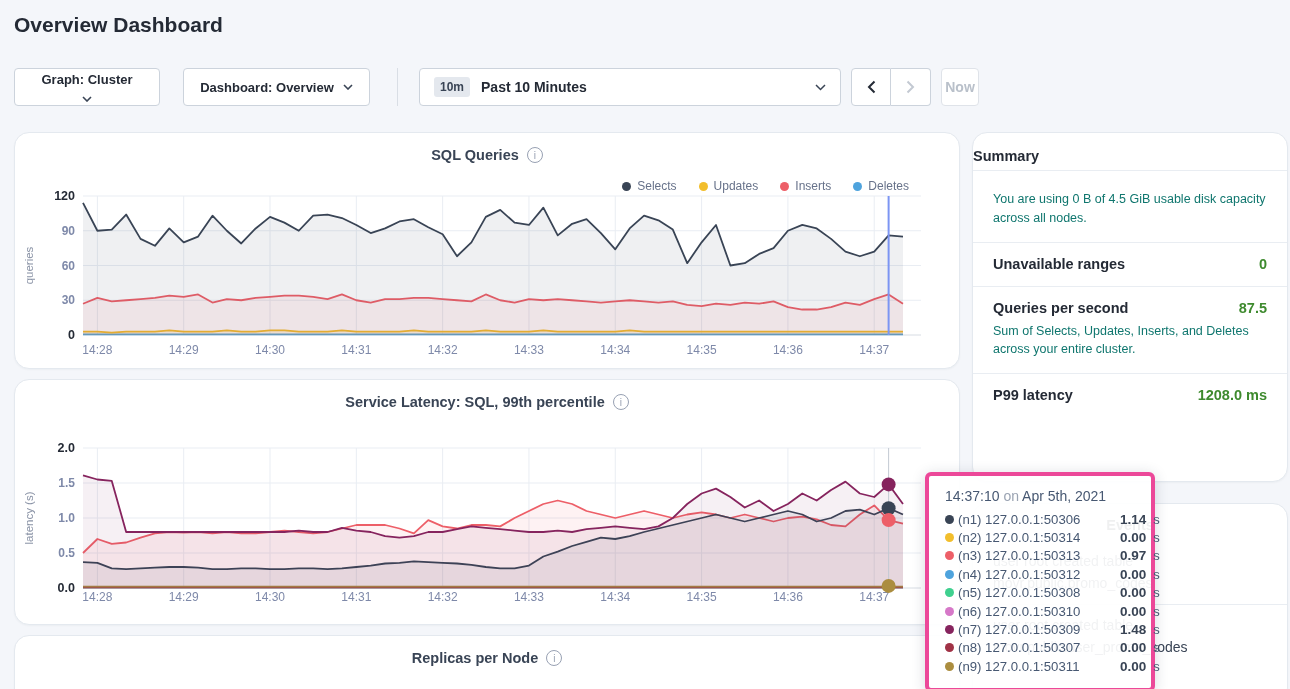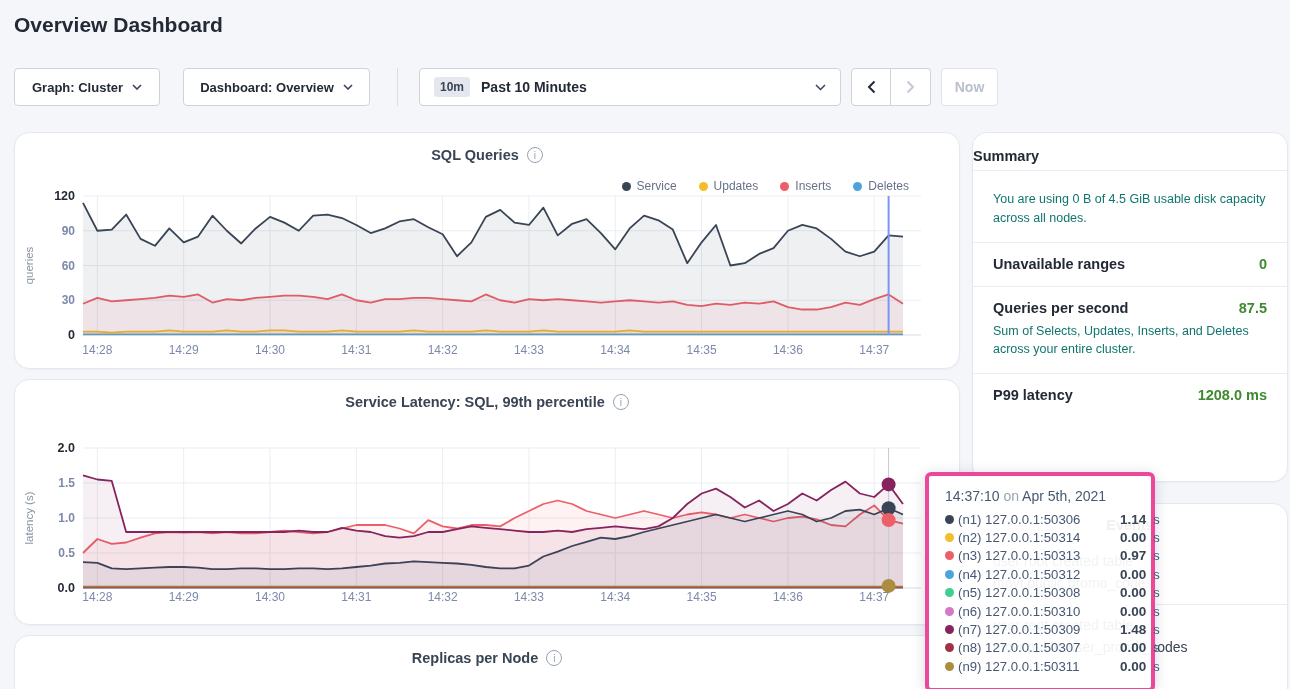--- a/index.html
+++ b/index.html
@@ -4,33 +4,33 @@
 <style>
   * { margin:0; padding:0; box-sizing:border-box; }
   html,body { width:1290px; height:689px; overflow:hidden; }
   body { position:relative; background:#f4f6fa; font-family:"Liberation Sans",sans-serif; color:#242a35; }
 
   .page-title { position:absolute; left:14px; top:13px; font-size:21px; font-weight:600; color:#242a35; }
 
   
   .btn { position:absolute; top:68px; height:38px; background:#fff; border:1px solid #ccd3dc; border-radius:4px;
          display:flex; align-items:center; justify-content:center; gap:9px; font-size:13px; font-weight:700; color:#242a35; cursor:pointer; }
-  .btn.graph { left:14px; width:146px; }
+  .btn.graph { left:14px; width:146px;flex-direction:column; }
   .btn.dash  { left:183px; width:187px; }
   .vdivider  { position:absolute; left:397px; top:68px; width:1px; height:38px; background:#d9dee5; }
   .timepicker { position:absolute; left:419px; top:68px; width:422px; height:38px; background:#fff; border:1px solid #ccd3dc;
                 border-radius:4px; display:flex; align-items:center; padding:0 14px; gap:11px; cursor:pointer; }
   .tp-badge { background:#e4e8ee; border-radius:3px; padding:3px 6px; font-size:12px; font-weight:700; color:#394455; }
   .tp-label { font-size:14px; font-weight:700; color:#242a35; }
   .tp-chev { margin-left:auto; }
   .arrow-group { position:absolute; left:851px; top:68px; height:38px; display:flex; }
   .arrow-btn { width:40px; height:38px; background:#fff; border:1px solid #ccd3dc; display:flex; align-items:center; justify-content:center; cursor:pointer; }
   .arrow-btn.prev { border-radius:4px 0 0 4px; }
   .arrow-btn.next { border-radius:0 4px 4px 0; border-left:none; }
-  .now-btn { position:absolute; left:941px; top:68px; width:57px; height:38px; background:#fff; border:1px solid #dfe3e9;
+  .now-btn { position:absolute; left:941px; top:68px; width:38px; height:38px; background:#fff; border:1px solid #dfe3e9;
              border-radius:4px; font-size:14px; font-weight:700; color:#b9c0ca; display:flex; align-items:center; justify-content:center; }
 
   .card { position:absolute; background:#fff; border:1px solid #e4e9ef; border-radius:15px; box-shadow:0 1px 2px rgba(30,40,60,0.04); }
   .card.c1 { left:14px; top:132px; width:946px; height:237px; }
   .card.c2 { left:14px; top:379px; width:946px; height:246px; }
   .card.c3 { left:14px; top:635px; width:946px; height:130px; }
   .card.summary { left:972px; top:132px; width:316px; height:350px; }
   .card.events  { left:972px; top:503px; width:316px; height:200px; }
 
   .chart-title-row { display:flex; align-items:center; justify-content:center; gap:8px; padding-top:14px; }
@@ -126,21 +126,21 @@
 <div class="now-btn">Now</div>
 
 <div class="card c1">
   <div class="chart-title-row">
     <span class="chart-title">SQL Queries</span>
     <span class="info-icon">i</span>
   </div>
   <div class="legend" id="legend-0">
       <span class="legend-item">
         <span class="legend-dot" style="background:#394455"></span>
-        <span>Service</span>
+        <span>Selects</span>
       </span>
       <span class="legend-item">
         <span class="legend-dot" style="background:#f2be2c"></span>
         <span>Updates</span>
       </span>
       <span class="legend-item">
         <span class="legend-dot" style="background:#ed5f68"></span>
         <span>Inserts</span>
       </span>
       <span class="legend-item">

